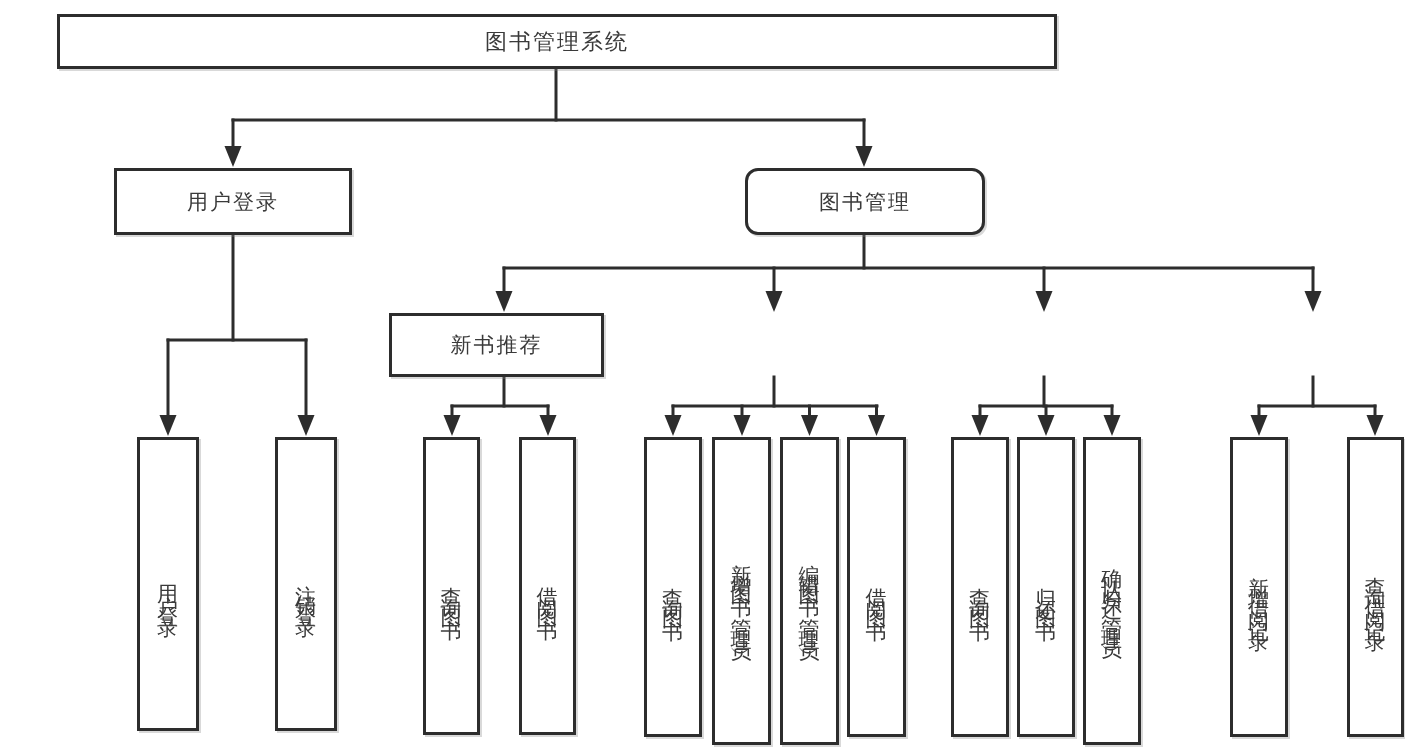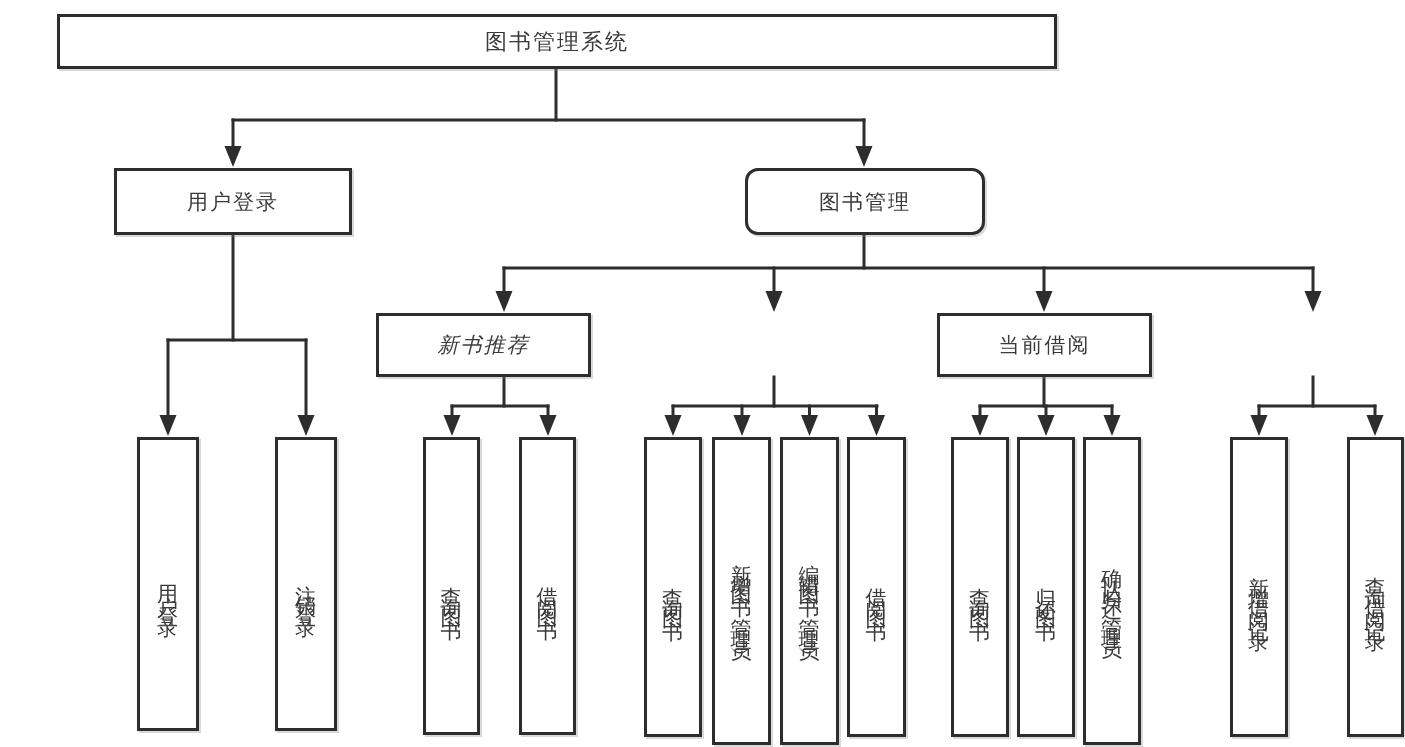--- a/index.html
+++ b/index.html
@@ -114,24 +114,23 @@
       <line x1="1341" y1="406" x2="1341" y2="420"></line>
       <polygon points="1332.5,415 1349.5,415 1341,436"></polygon>
     </svg>
 
   <div class="hbox root" style="left:23px; top:14px; width:1000px; height:55px;">图书管理系统</div>
 
   <div class="hbox" style="left:80px; top:168px; width:238px; height:67px;">用户登录</div>
 
   <div class="hbox" style="left:711px; top:168px; width:240px; height:67px;border-radius:13px;">图书管理</div>
 
-  <div class="hbox" style="left:342px; top:313px; width:215px; height:64px;font-style:italic;">新书推荐</div>
+  <div class="hbox" style="left:355px; top:313px; width:215px; height:64px;">新书推荐</div>
 
 
-  <div class="hbox" style="left:903px; top:313px; width:215px; height:64px;">当前借阅</div>
 
 
   <div class="vbox" style="left:103px; top:437px; width:62px; height:294px;">用户登录</div>
 
   <div class="vbox" style="left:241px; top:437px; width:62px; height:294px;">注销登录</div>
 
   <div class="vbox" style="left:389px; top:437px; width:57px; height:298px;">查询图书</div>
 
   <div class="vbox" style="left:485px; top:437px; width:57px; height:298px;">借阅图书</div>
 

